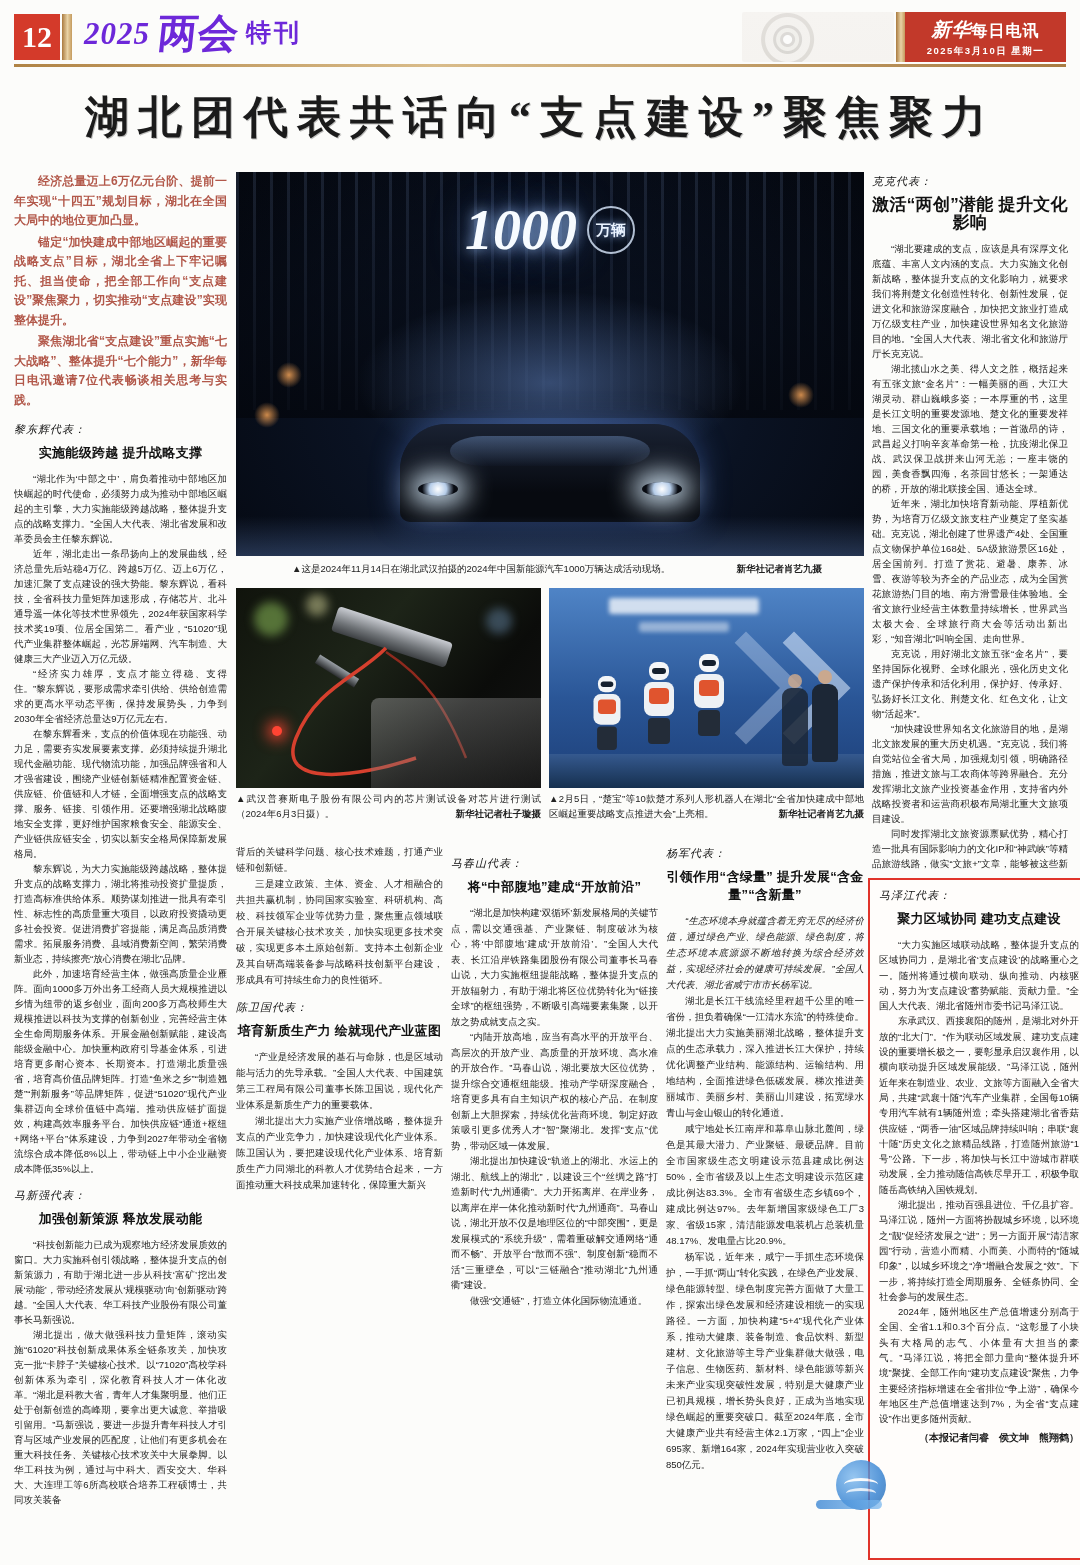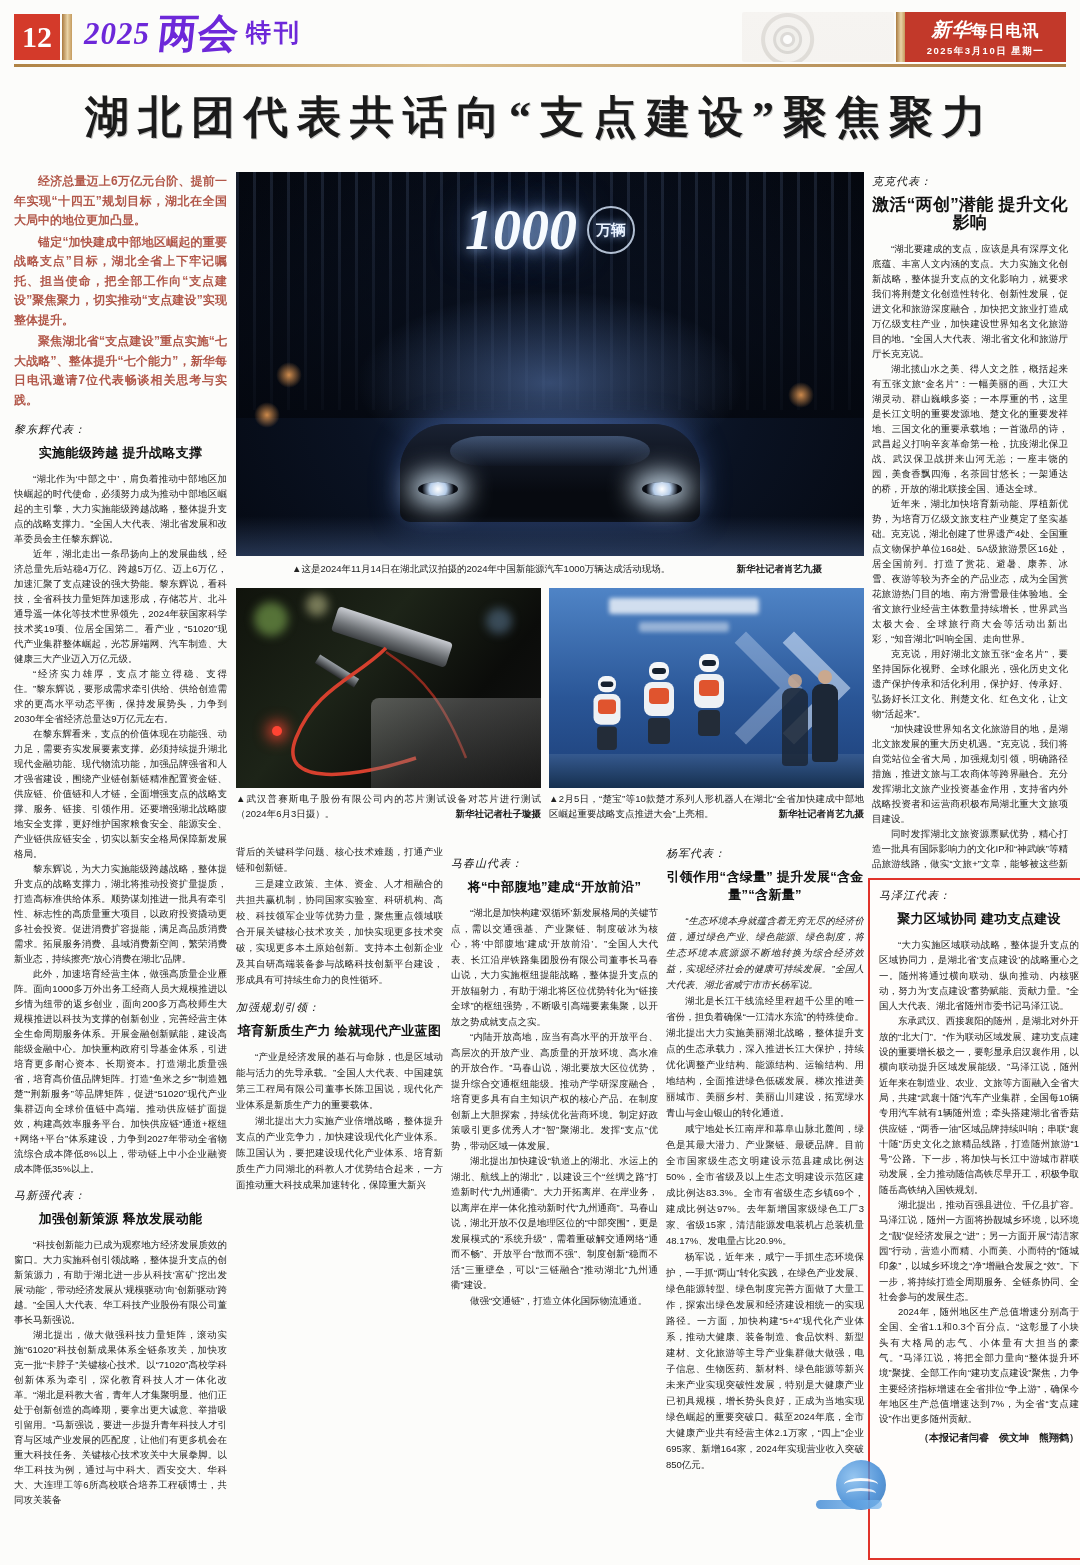--- a/index.html
+++ b/index.html
@@ -247,21 +247,21 @@
   <div class="abs cap-block" style="left:549px;top:792px;width:315px;">
     <span>▲2月5日，“楚宝”等10款楚才系列人形机器人在湖北“全省加快建成中部地区崛起重要战略支点推进大会”上亮相。</span>
     <span class="cap-credit">新华社记者肖艺九摄</span>
   </div>
 
   <div class="abs col" style="left:236px;top:844px;width:207px;height:711px;">
     <div class="bodytext" style="--x:0;">
       <p class="cont" style="line-height:16px;">背后的关键科学问题、核心技术难题，打通产业链和创新链。</p>
       <p style="line-height:16px;">三是建立政策、主体、资金、人才相融合的共担共赢机制，协同国家实验室、科研机构、高校、科技领军企业等优势力量，聚焦重点领域联合开展关键核心技术攻关，加快实现更多技术突破，实现更多本土原始创新。支持本土创新企业及其自研高端装备参与战略科技创新平台建设，形成具有可持续生命力的良性循环。</p>
     </div>
-    <div class="byline">加强规划引领：</div>
+    <div class="byline">陈卫国代表：</div>
     <div class="art-title">培育新质生产力  绘就现代产业蓝图</div>
     <div class="bodytext">
       <p style="line-height:16px;">“产业是经济发展的基石与命脉，也是区域动能与活力的先导承载。”全国人大代表、中国建筑第三工程局有限公司董事长陈卫国说，现代化产业体系是新质生产力的重要载体。</p>
       <p style="line-height:16px;">湖北提出大力实施产业倍增战略，整体提升支点的产业竞争力，加快建设现代化产业体系。陈卫国认为，要把建设现代化产业体系、培育新质生产力同湖北的科教人才优势结合起来，一方面推动重大科技成果加速转化，保障重大新兴</p>
     </div>
   </div>
 
   <div class="abs col" style="left:451px;top:844px;width:207px;height:711px;">
     <div class="byline">马春山代表：</div>
     <div class="art-title">将“中部腹地”建成“开放前沿”</div>

